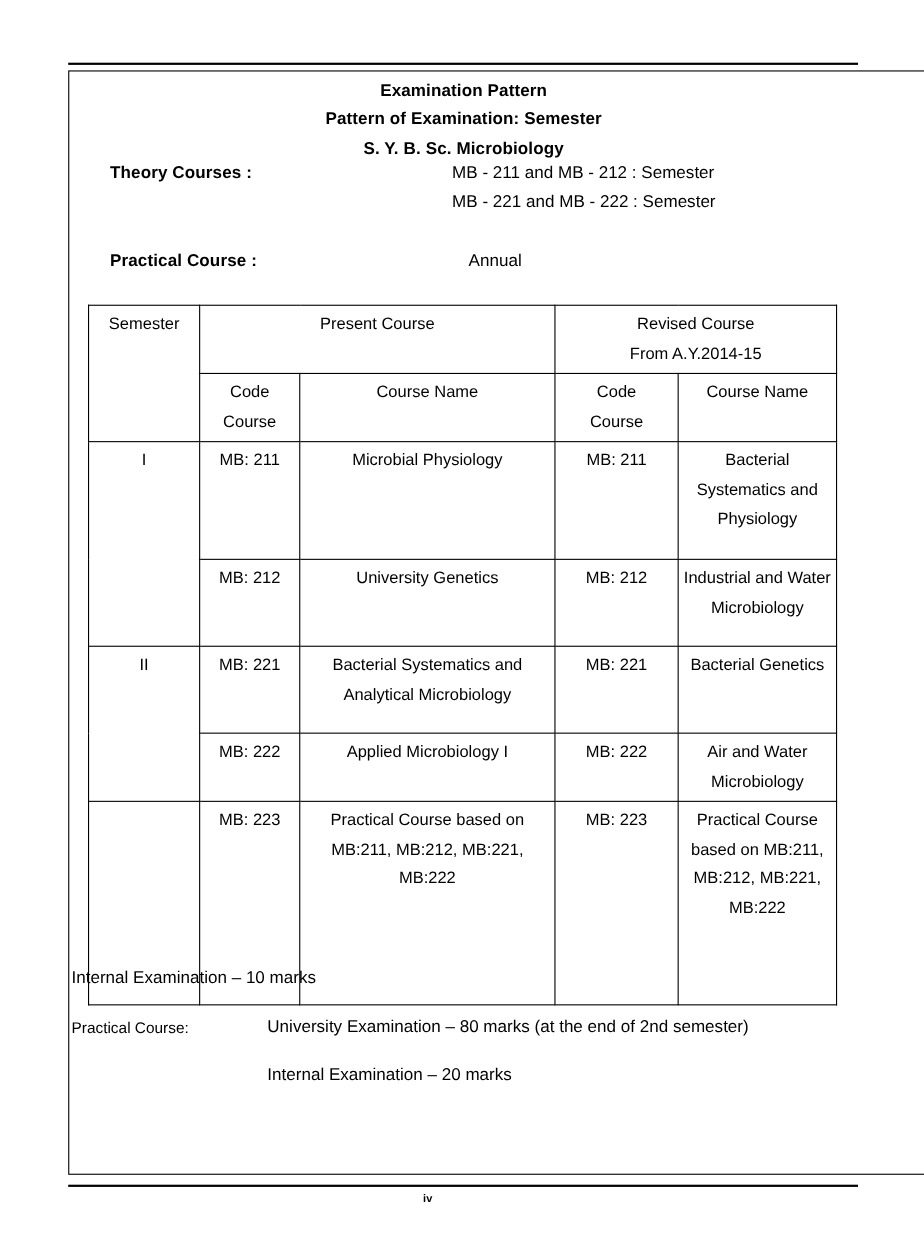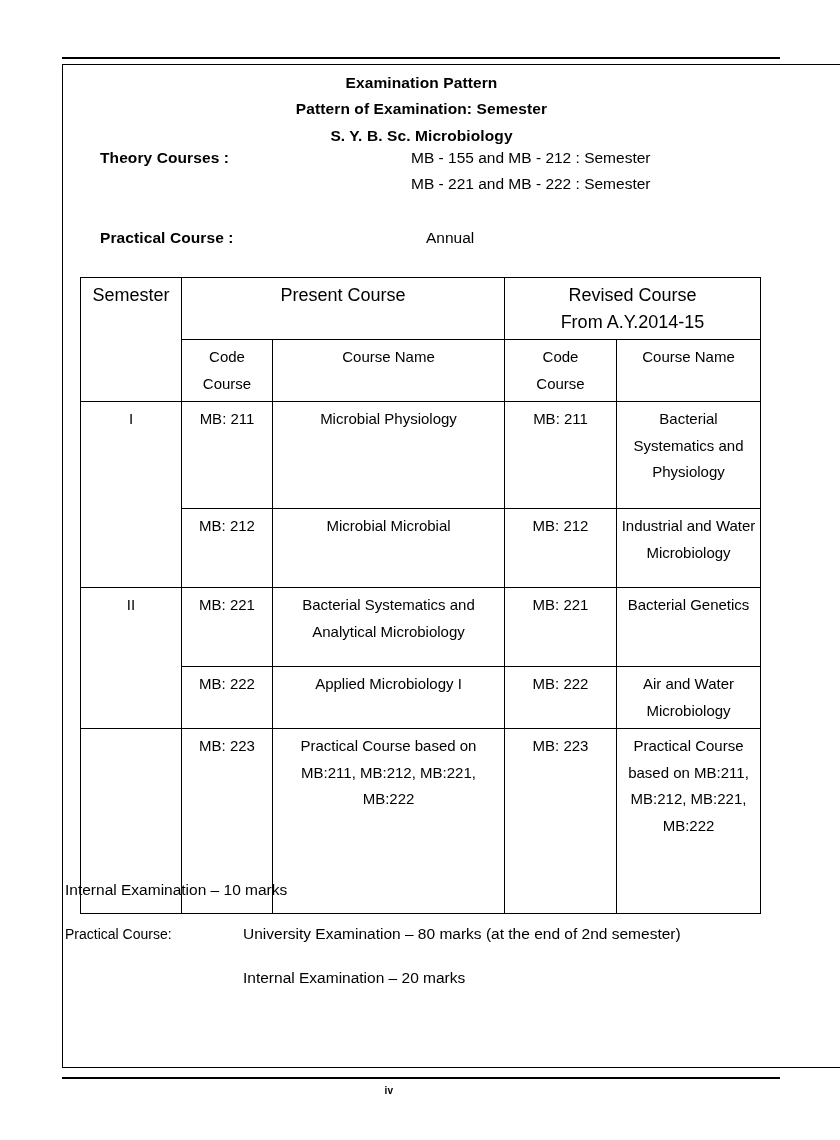--- a/index.html
+++ b/index.html
@@ -133,21 +133,21 @@
     line-height: 26.5px;
   }
   .col-sem      { width: 101px; }
   .col-pcode    { width: 91px; }
   .col-pname    { width: 232px; }
   .col-rcode    { width: 112px; }
   .col-rname    { width: 144px; }
 
   .th-group {
     font-weight: normal;
-    font-size: 18px;
+    font-size: 15px;
     vertical-align: top;
   }
   .th-bold { font-weight: bold; }
   .sem-cell {
     vertical-align: middle;
     font-size: 15px;
   }
   .cell-top { vertical-align: top; }
   .row-tall-1 { height: 107px; }
   .row-tall-2 { height: 79px; }
@@ -198,21 +198,21 @@
   <div class="content-frame">
 
     <div class="heading-block">
       <div class="heading-line">Examination Pattern</div>
       <div class="heading-line">Pattern of Examination: Semester</div>
       <div class="heading-line">S. Y. B. Sc. Microbiology</div>
     </div>
 
     <div class="info-row" id="theory-row">
       <span class="info-label">Theory Courses :</span>
-      <span class="info-value">MB - 155 and MB - 212 : Semester</span>
+      <span class="info-value">MB - 211 and MB - 212 : Semester</span>
     </div>
     <div class="info-row" id="theory-row-2">
       <span class="info-value">MB - 221 and MB - 222 : Semester</span>
     </div>
 
     <div class="info-row" id="practical-row">
       <span class="info-label">Practical Course  :</span>
       <span class="info-value indent-annual">Annual</span>
     </div>
 
@@ -249,21 +249,21 @@
       <tbody>
         <tr class="row-tall-1">
           <td class="sem-cell" rowspan="2">I</td>
           <td class="cell-top">MB: 211</td>
           <td class="cell-top">Microbial Physiology</td>
           <td class="cell-top">MB: 211</td>
           <td class="cell-top">Bacterial Systematics and Physiology</td>
         </tr>
         <tr class="row-tall-2">
           <td class="cell-top">MB: 212</td>
-          <td class="cell-top">Microbial Microbial</td>
+          <td class="cell-top">University Genetics</td>
           <td class="cell-top">MB: 212</td>
           <td class="cell-top">Industrial and Water Microbiology</td>
         </tr>
         <tr class="row-tall-3">
           <td class="sem-cell" rowspan="2">II</td>
           <td class="cell-top">MB: 221</td>
           <td class="cell-top">Bacterial Systematics and Analytical Microbiology</td>
           <td class="cell-top">MB: 221</td>
           <td class="cell-top">Bacterial Genetics</td>
         </tr>

